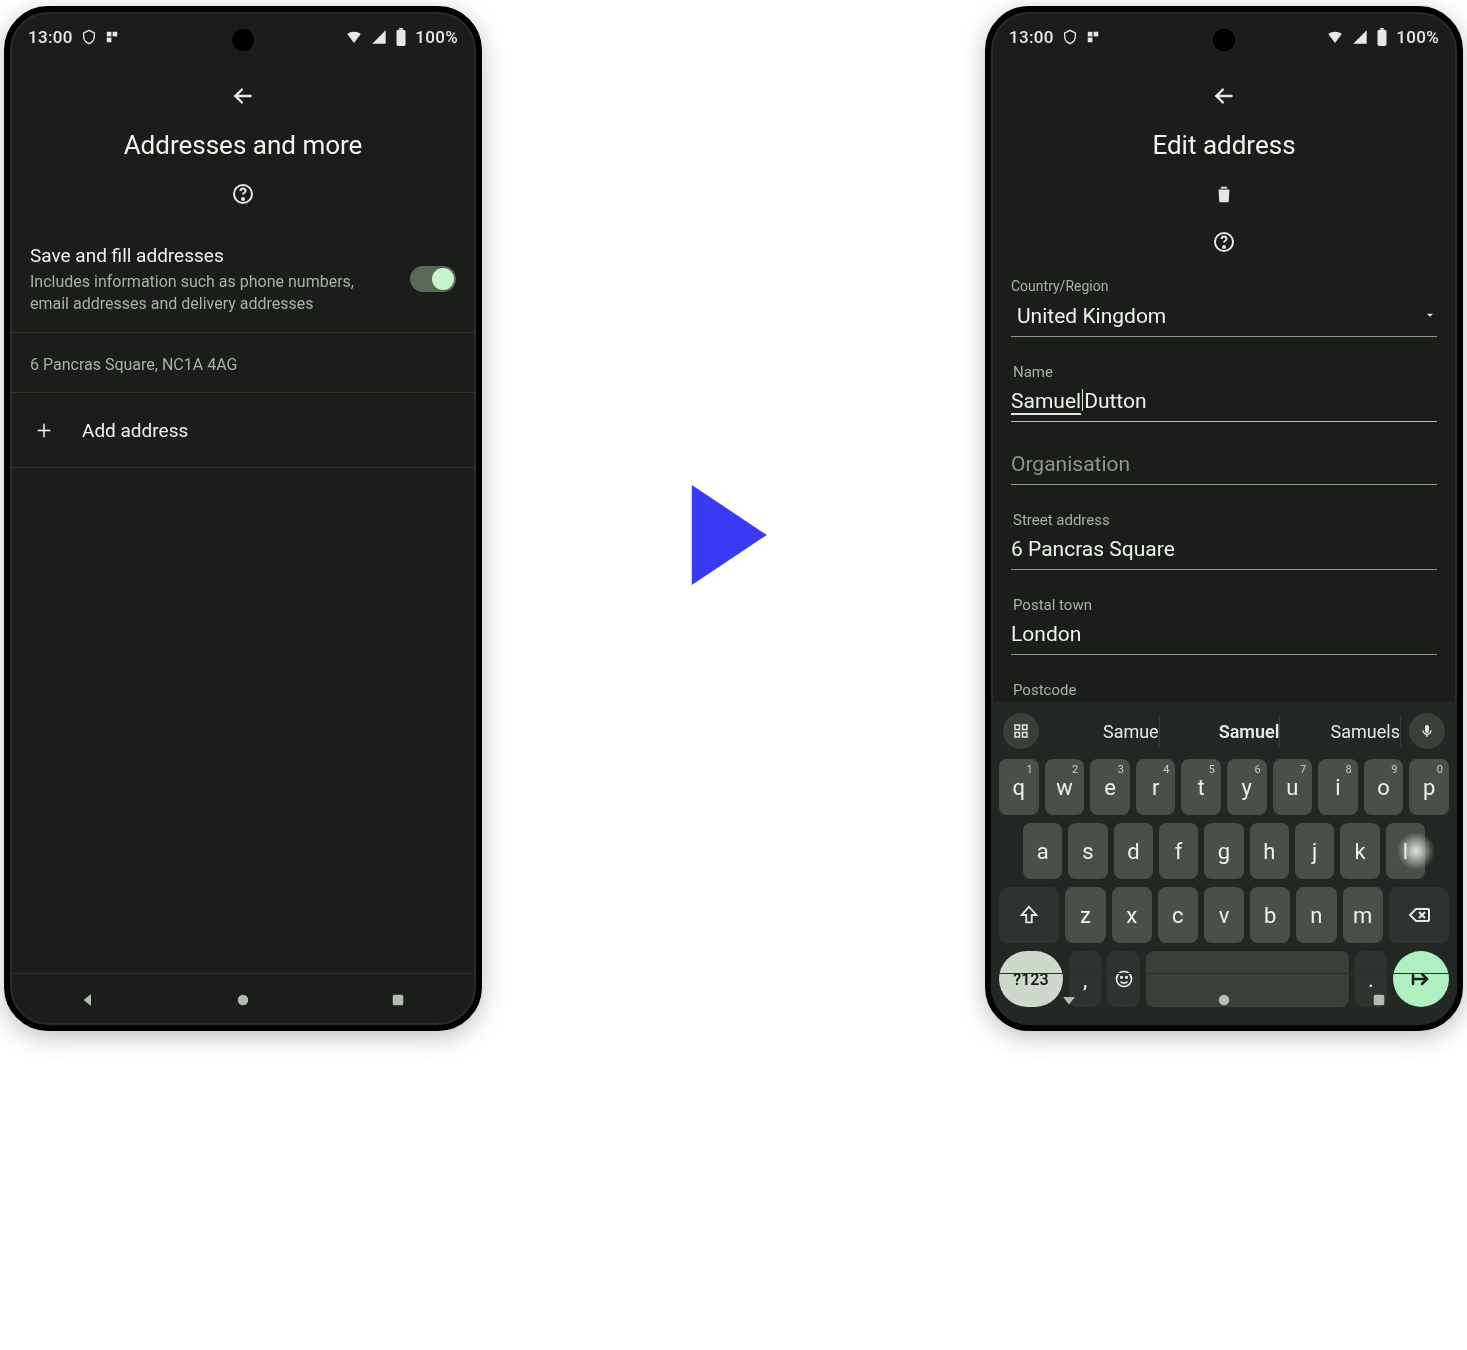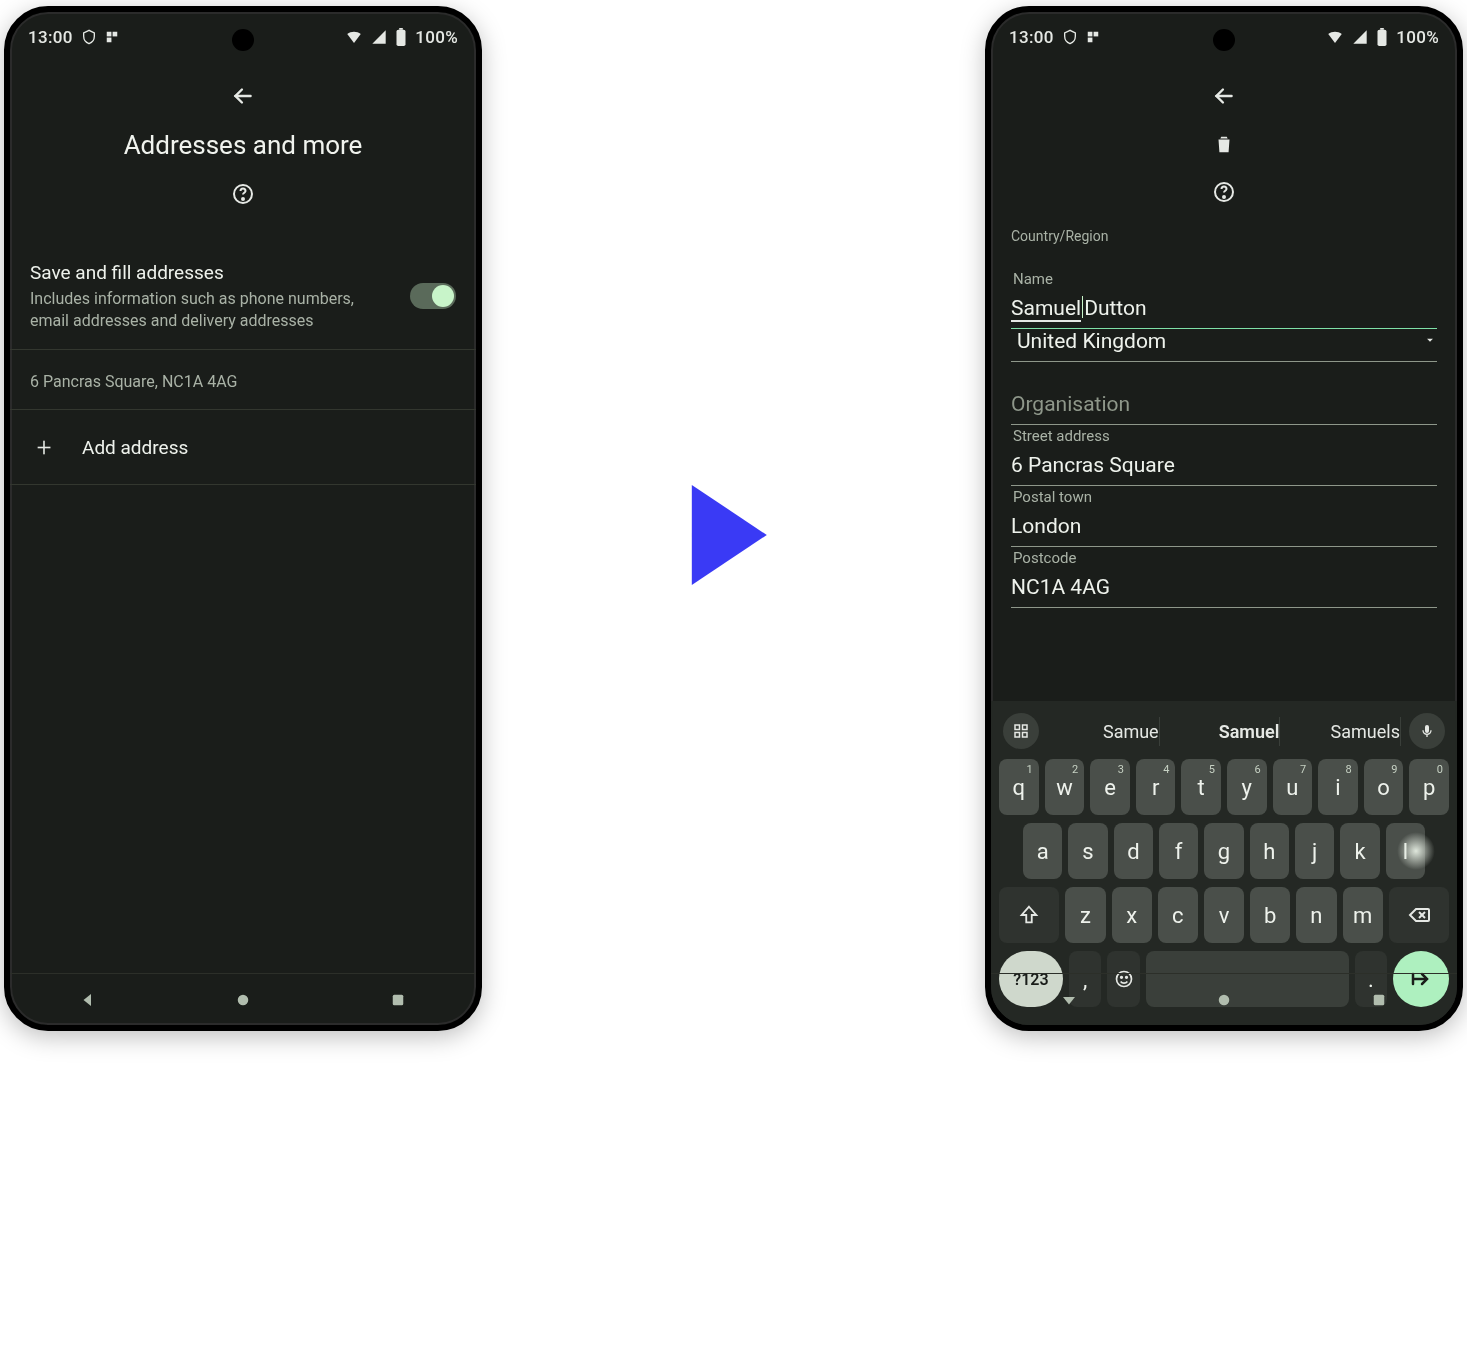--- a/index.html
+++ b/index.html
@@ -69,21 +69,21 @@
     color: #f0f3ee;
     flex: 1;
     white-space: nowrap;
   }
   .iconbtn { width:28px; height:28px; color:#e5e8e4; display:flex; align-items:center; justify-content:center; }
 
   .section {
     padding: 14px 20px 18px 20px;
     border-bottom: 1px solid #33372f;
   }
-  .row { display:flex; align-items:center; gap:20px;margin-top:17px; }
+  .row { display:flex; align-items:center; gap:20px; }
   .row .txt { flex:1; }
   .title { font-size: 19px; color:#eef2ec; margin-bottom:4px; }
   .sub   { font-size: 16px; color:#a9b2a6; line-height:1.35; }
 
   .toggle {
     width: 46px; height: 26px; border-radius: 20px;
     background: #5a6a5a; position: relative;
   }
   .toggle::after{
     content:""; position:absolute; right:2px; top:2px;
@@ -101,21 +101,21 @@
   .navbar {
     position:absolute; left:0; right:0; bottom:0;
     height:52px; border-top:1px solid #2c2f29;
     display:flex; align-items:center; justify-content:space-around;
     color:#b1bdae;
   }
   .navbar .n { display:flex; align-items:center; justify-content:center; width:40px; height:40px;}
 
   
   .form { padding: 0 20px 6px 20px; flex:1; overflow:hidden; }
-  .fld { margin-top: 2px; border-bottom:1px solid #8e978a; padding-bottom:8px; }
+  .fld { margin-top: 26px; border-bottom:1px solid #8e978a; padding-bottom:8px; }
   .fld.sel { display:flex; flex-direction:column; }
   .lbl { font-size:15px; color:#a9b2a6; margin-left:2px; }
   .lbl-sm { font-size:14px; color:#a9b2a6; margin-bottom:10px; }
   .val { font-size:21px; color:#eef2ec; margin-top:8px; }
   .val.ph { color:#8e978a; }
   .selrow { display:flex; align-items:center; justify-content:space-between; padding: 0 0 0 6px;}
   .selrow .val { flex:1; }
   .name-underline { position:relative; display:inline-block; }
   .name-underline::after{ content:""; position:absolute; left:0; right:0; bottom:-2px; height:2px; background:#e5e8e4; }
   .cursor { display:inline-block; width:1px; height:22px; background:#c8f4c9; vertical-align:-3px; margin:0 1px; }
@@ -299,49 +299,50 @@
       </div>
     </div>
 
     <div class="appbar">
       <span class="iconbtn">
           <svg width="26" height="26" viewBox="0 0 24 24" fill="none" stroke="currentColor" stroke-width="2.2" stroke-linecap="round">
             <path d="M19 12H5"></path>
             <path d="M11 18l-6-6 6-6"></path>
           </svg>
         </span>
+      <h1>Edit address</h1>
       <span class="iconbtn">
           <svg width="22" height="22" viewBox="0 0 24 24" fill="currentColor">
             <path d="M6 7h12l-1 14H7L6 7zm3-3h6l1 2H8l1-2z"></path>
           </svg>
         </span>
       <span class="iconbtn">
           <svg width="24" height="24" viewBox="0 0 24 24" fill="none" stroke="currentColor" stroke-width="2">
             <circle cx="12" cy="12" r="9"></circle>
             <path d="M9.5 9a2.5 2.5 0 0 1 5 0c0 1.5-2.5 2-2.5 3.5"></path>
             <circle cx="12" cy="17" r="1" fill="currentColor"></circle>
           </svg>
         </span>
     </div>
 
     <div class="form">
       <div class="lbl-sm">Country/Region</div>
-      <div class="fld name-border" style="margin-top:26px;">
-        <div class="lbl">Name</div>
-        <div class="val">
-          <span class="name-underline">Samuel</span><span class="cursor"></span><span>Dutton</span>
-        </div>
-      </div>
-
       <div class="fld sel" style="margin-top:0;">
         <div class="selrow">
           <div class="val" style="margin-top:0;">United Kingdom</div>
           <span><svg width="14" height="14" viewBox="0 0 24 24" fill="currentColor">
                 <path d="M7 10l5 5 5-5z"></path>
               </svg></span>
+        </div>
+      </div>
+
+      <div class="fld name-border" style="margin-top:26px;">
+        <div class="lbl">Name</div>
+        <div class="val">
+          <span class="name-underline">Samuel</span><span class="cursor"></span><span>Dutton</span>
         </div>
       </div>
 
       <div class="fld" style="margin-top:30px;">
         <div class="val ph" style="margin-top:0;">Organisation</div>
       </div>
 
       <div class="fld">
         <div class="lbl">Street address</div>
         <div class="val">6 Pancras Square</div>

